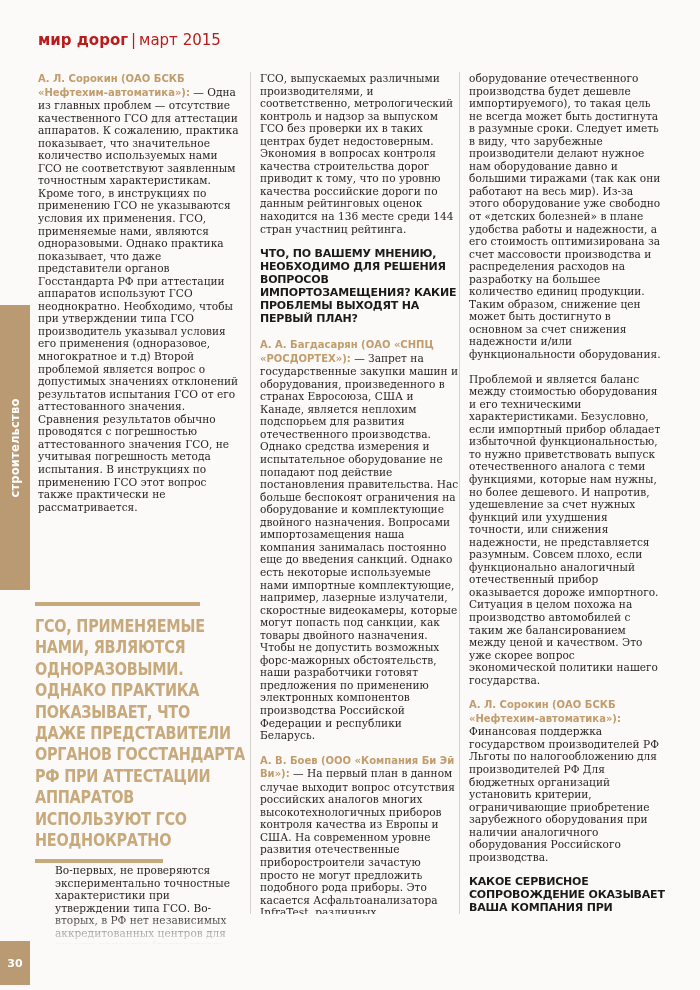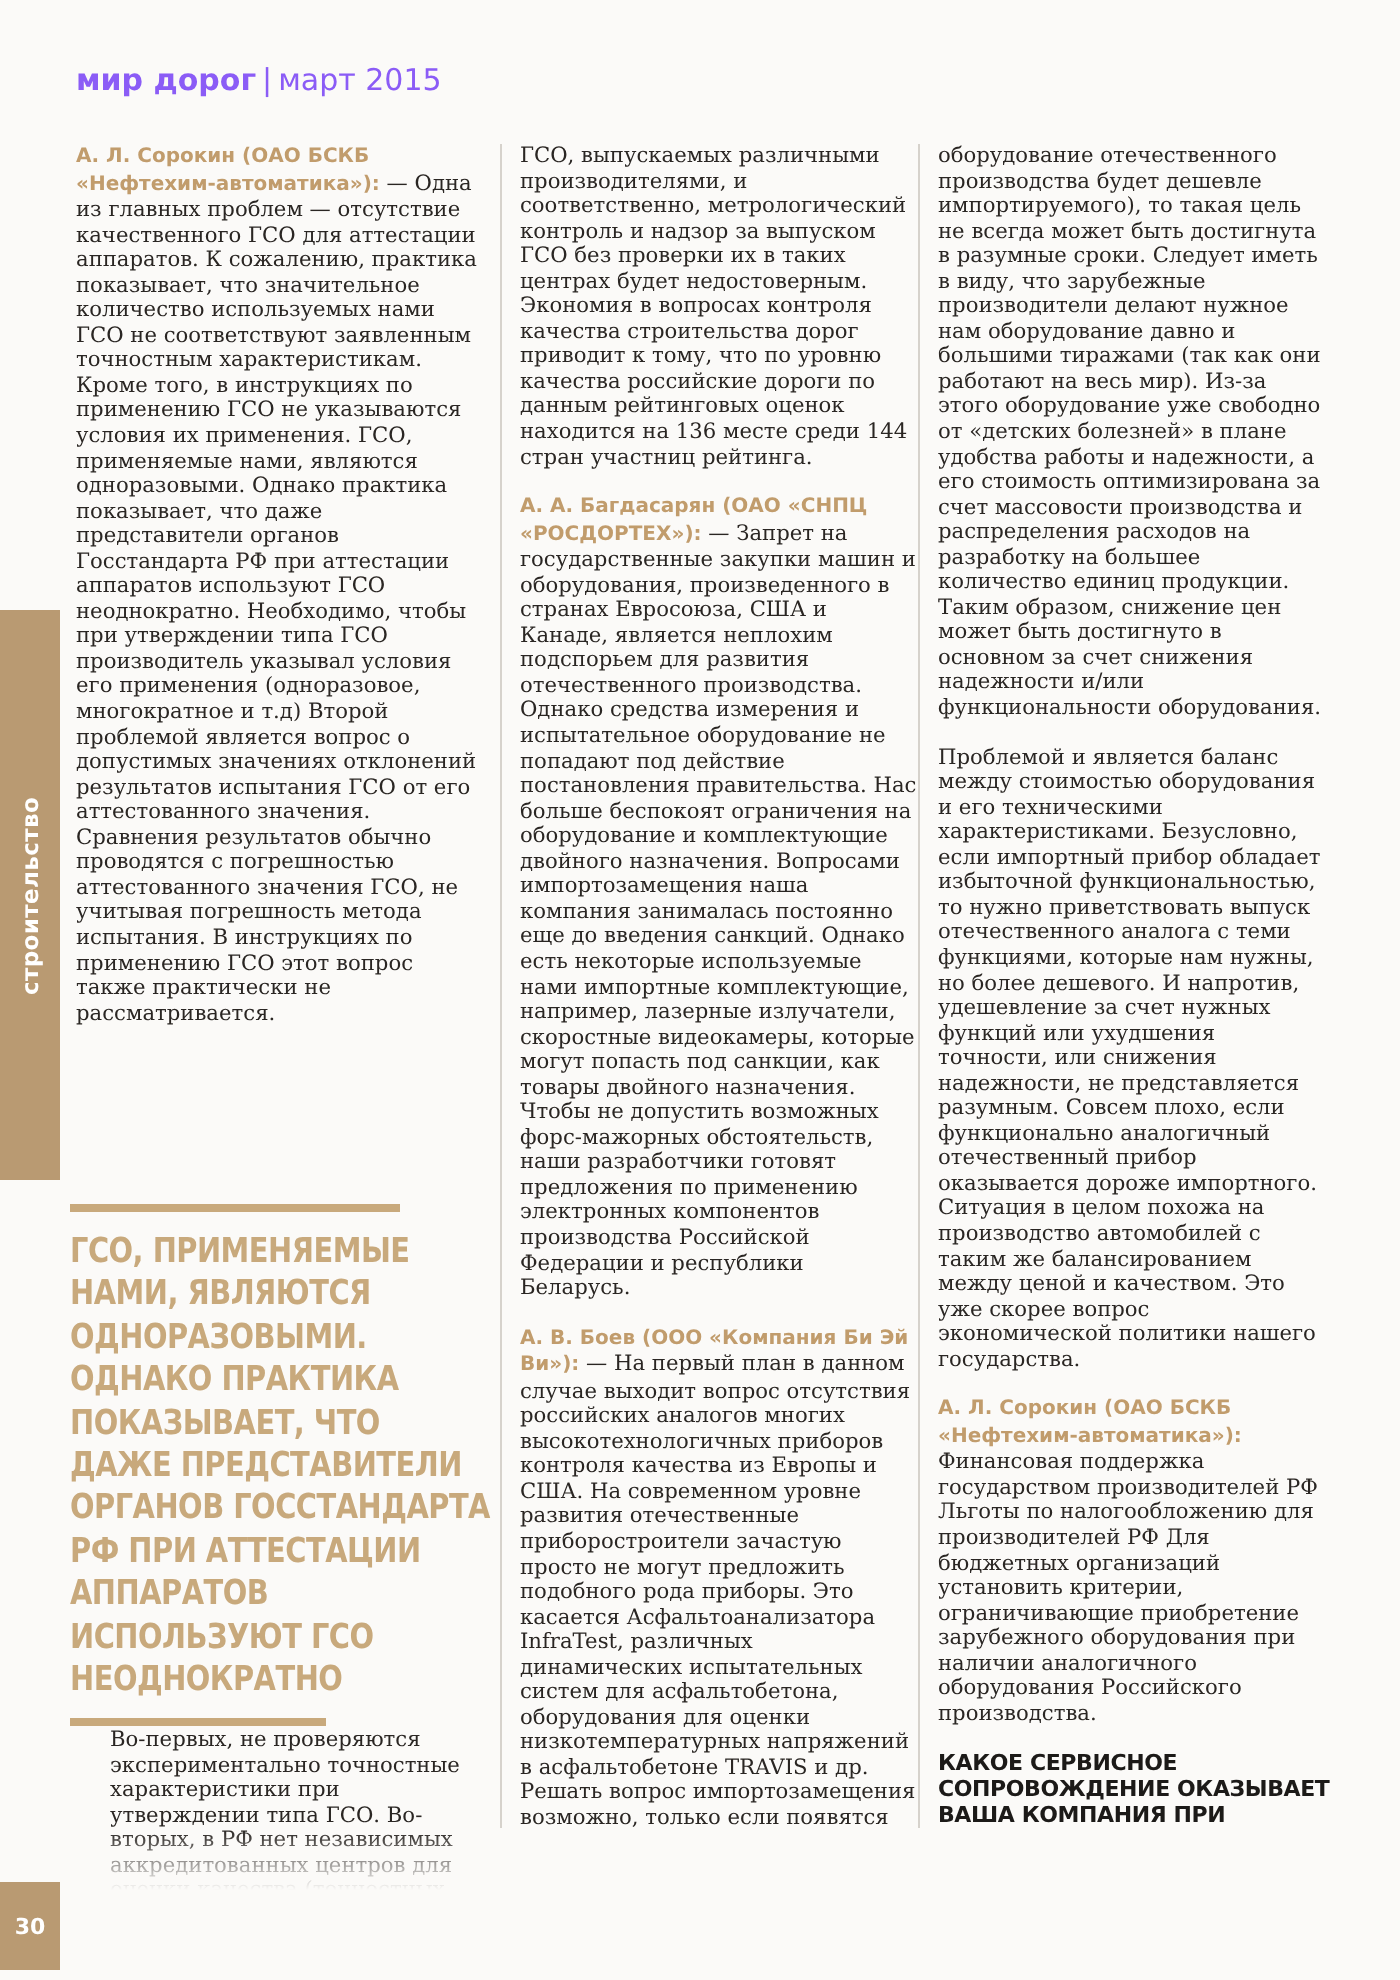--- a/index.html
+++ b/index.html
@@ -3,21 +3,21 @@
 <meta charset="utf-8">
 <style>
   html, body { margin: 0; padding: 0; }
   body {
     width: 700px; height: 990px; overflow: hidden;
     background: #fbfaf8; position: relative;
     font-family: "DejaVu Serif", serif; color: #2a2623;
   }
   .header {
     position: absolute; left: 38px; top: 31px;
-    font-family: "DejaVu Sans", sans-serif; font-size: 15px; color: #8b5cf6;
+    font-family: "DejaVu Sans", sans-serif; font-size: 15px; color: #b91c1c;
   }
   .header .mag { font-weight: bold; }
   .header .sep { margin: 0 3px; font-weight: normal; }
   .side-tab {
     position: absolute; left: 0; top: 305px; width: 30px; height: 285px;
     background: #b99a72;
   }
   .side-tab span {
     position: absolute; left: 50%; top: 50%;
     transform: translate(-50%, -50%) rotate(-90deg);
@@ -90,20 +90,21 @@
   <div class="text">ГСО, применяемые нами, являются одноразовыми. Однако практика показывает, что даже представители органов Госстандарта РФ при аттестации аппаратов используют ГСО неоднократно</div>
   <div class="rule bottom"></div>
 </div>
 
 <div class="col1-bottom">
   <p class="para tight">Во-первых, не проверяются экспериментально точностные характеристики при утверждении типа ГСО. Во-вторых, в РФ нет независимых аккредитованных центров для оценки качества (точностных характеристик)</p>
 </div>
 
 <div class="col col2">
   <p class="para">ГСО, выпускаемых различными производителями, и соответственно, метрологический контроль и надзор за выпуском ГСО без проверки их в таких центрах будет недостоверным. Экономия в вопросах контроля качества строительства дорог приводит к тому, что по уровню качества российские дороги по данным рейтинговых оценок находится на 136 месте среди 144 стран участниц рейтинга.</p>
+  <p class="question" style="text-transform:uppercase;">Что, по вашему мнению, необходимо для решения вопросов импортозамещения? Какие проблемы выходят на первый план?</p>
   <p class="para"><span class="speaker">А. А. Багдасарян (ОАО «СНПЦ «РОСДОРТЕХ»):</span><span> — Запрет на государственные закупки машин и оборудования, произведенного в странах Евросоюза, США и Канаде, является неплохим подспорьем для развития отечественного производства. Однако средства измерения и испытательное оборудование не попадают под действие постановления правительства. Нас больше беспокоят ограничения на оборудование и комплектующие двойного назначения. Вопросами импортозамещения наша компания занималась постоянно еще до введения санкций. Однако есть некоторые используемые нами импортные комплектующие, например, лазерные излучатели, скоростные видеокамеры, которые могут попасть под санкции, как товары двойного назначения. Чтобы не допустить возможных форс-мажорных обстоятельств, наши разработчики готовят предложения по применению электронных компонентов производства Российской Федерации и республики Беларусь.</span></p>
   <p class="para"><span class="speaker">А. В. Боев (ООО «Компания Би Эй Ви»):</span><span> — На первый план в данном случае выходит вопрос отсутствия российских аналогов многих высокотехнологичных приборов контроля качества из Европы и США. На современном уровне развития отечественные приборостроители зачастую просто не могут предложить подобного рода приборы. Это касается Асфальтоанализатора InfraTest, различных динамических испытательных систем для асфальтобетона, оборудования для оценки низкотемпературных напряжений в асфальтобетоне TRAVIS и др. Решать вопрос импортозамещения возможно, только если появятся адекватные российские аналоги, не уступающие иностранному оборудованию ни в качестве, ни в точности.</span></p>
 
 </div>
 
 <div class="col col3">
   <p class="para">оборудование отечественного производства будет дешевле импортируемого), то такая цель не всегда может быть достигнута в разумные сроки. Следует иметь в виду, что зарубежные производители делают нужное нам оборудование давно и большими тиражами (так как они работают на весь мир). Из-за этого оборудование уже свободно от «детских болезней» в плане удобства работы и надежности, а его стоимость оптимизирована за счет массовости производства и распределения расходов на разработку на большее количество единиц продукции. Таким образом, снижение цен может быть достигнуто в основном за счет снижения надежности и/или функциональности оборудования.</p>
   <p class="para">Проблемой и является баланс между стоимостью оборудования и его техническими характеристиками. Безусловно, если импортный прибор обладает избыточной функциональностью, то нужно приветствовать выпуск отечественного аналога с теми функциями, которые нам нужны, но более дешевого. И напротив, удешевление за счет нужных функций или ухудшения точности, или снижения надежности, не представляется разумным. Совсем плохо, если функционально аналогичный отечественный прибор оказывается дороже импортного. Ситуация в целом похожа на производство автомобилей с таким же балансированием между ценой и качеством. Это уже скорее вопрос экономической политики нашего государства.</p>
   <p class="para"><span class="speaker">А. Л. Сорокин (ОАО БСКБ «Нефтехим-автоматика»):</span><span> Финансовая поддержка государством производителей РФ Льготы по налогообложению для производителей РФ Для бюджетных организаций установить критерии, ограничивающие приобретение зарубежного оборудования при наличии аналогичного оборудования Российского производства.</span></p>
   <p class="question" style="text-transform:uppercase;">Какое сервисное сопровождение оказывает ваша компания при приобретении оборудования? Как решаются вопросы ремонта по гарантии? Осуществляете ли вы обучение специалистов для работы с вашим оборудованием?</p>

